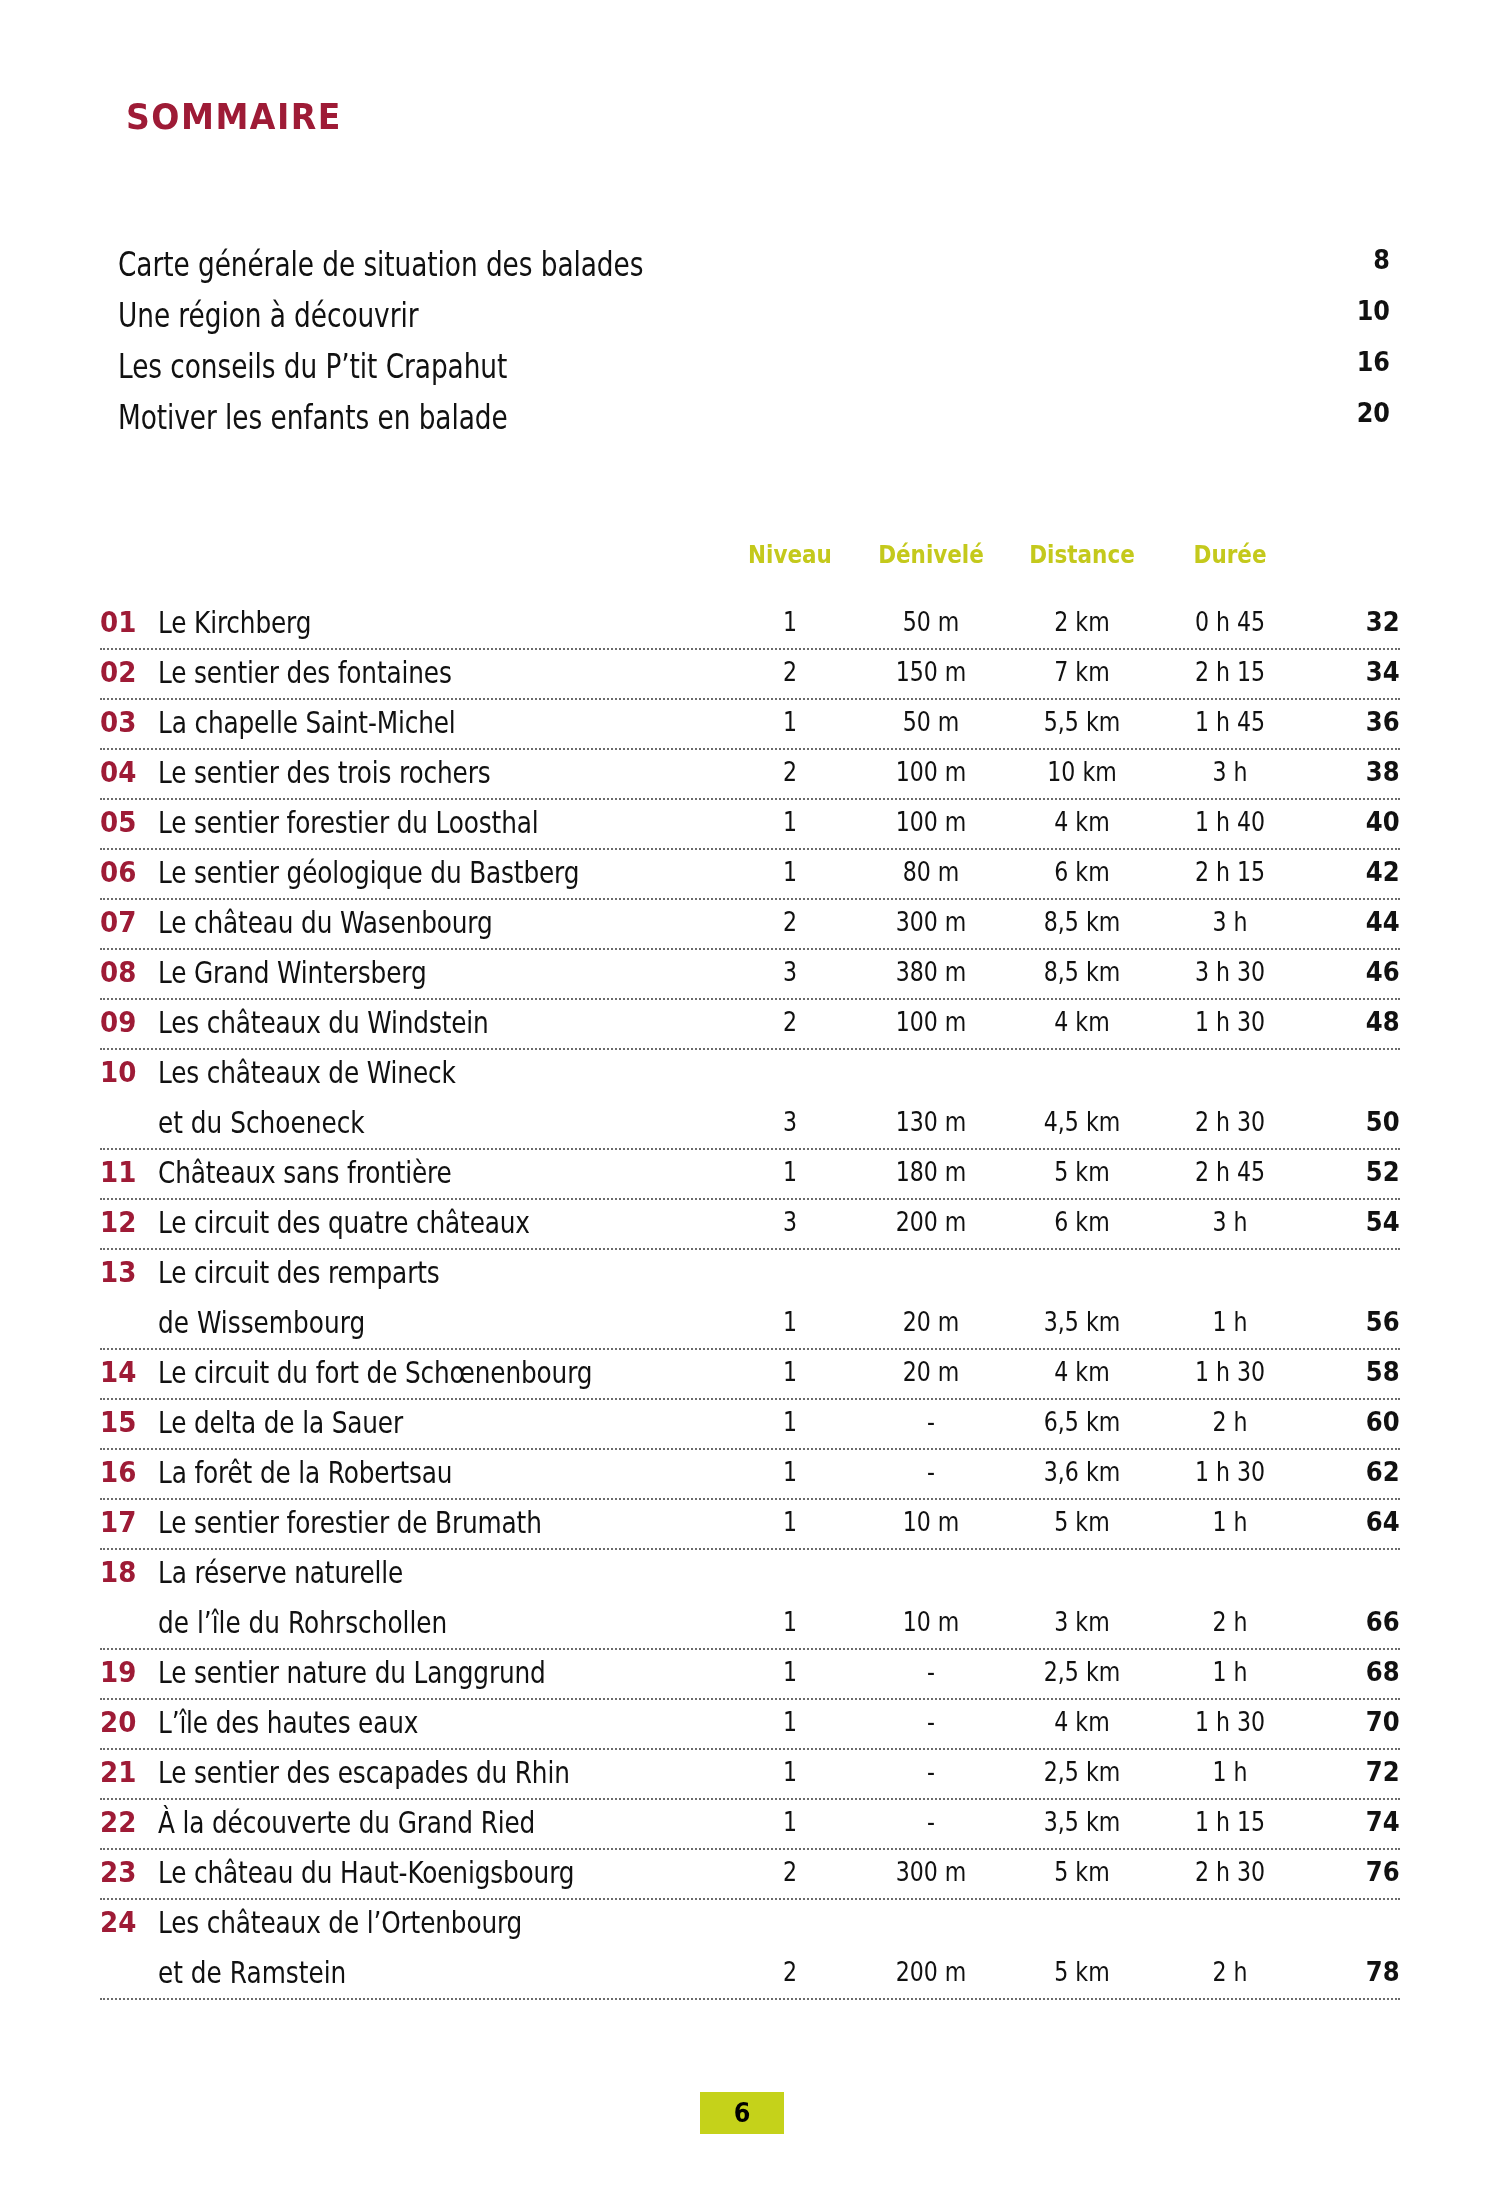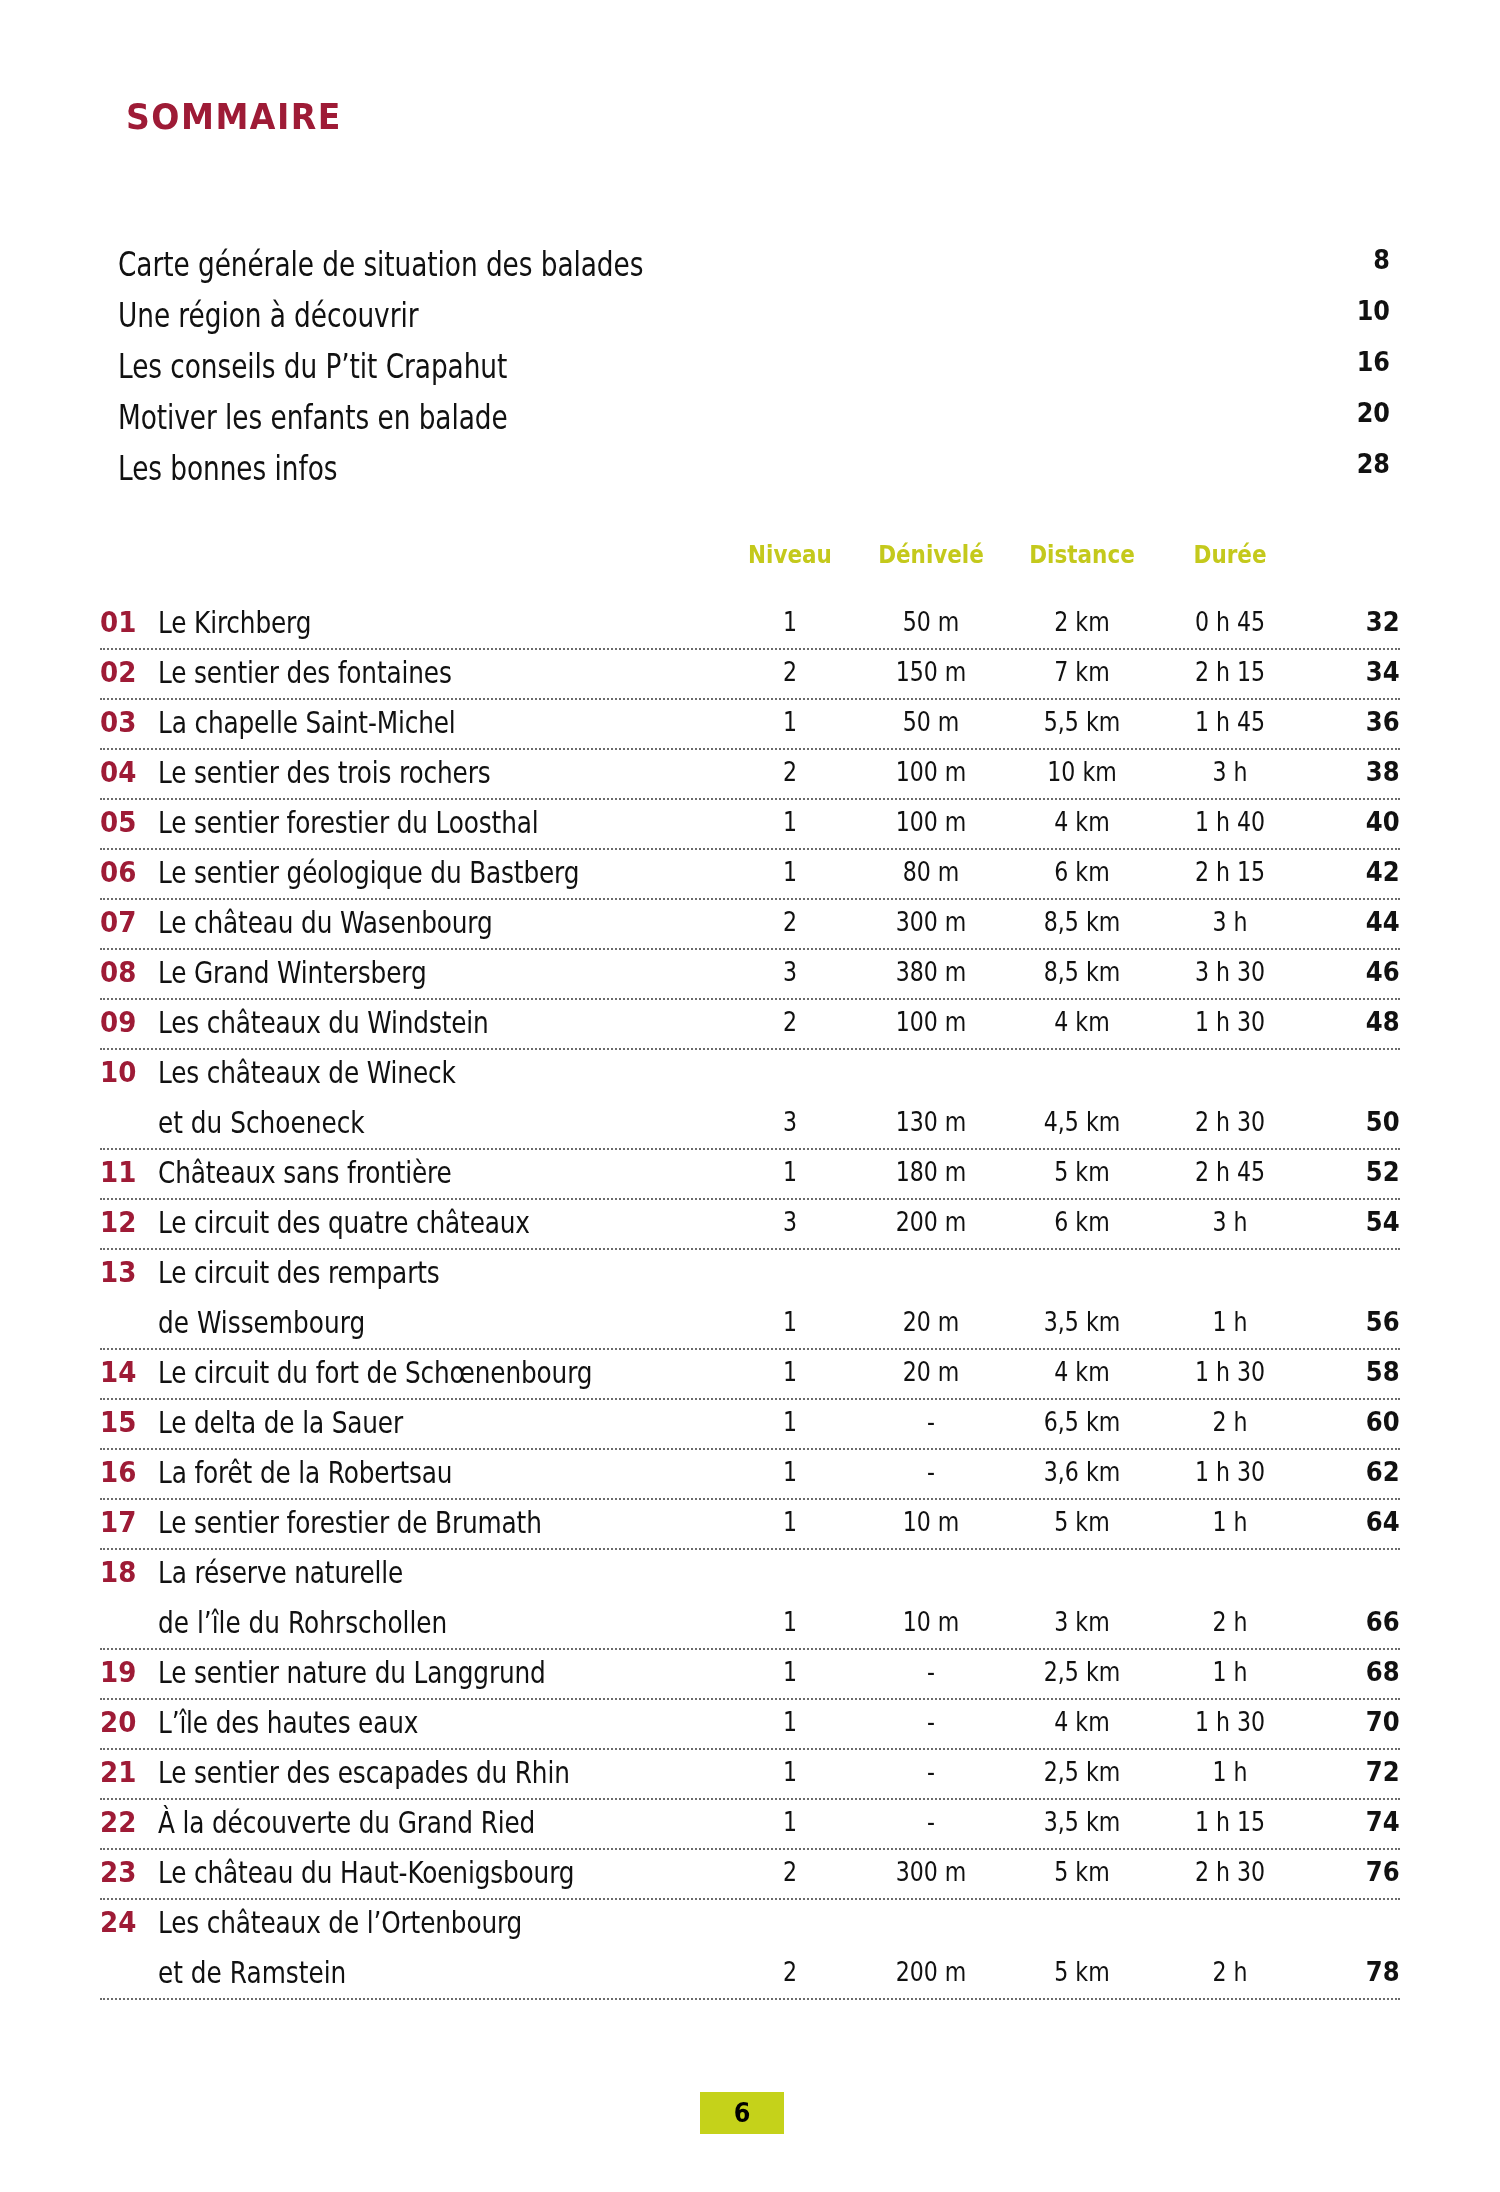--- a/index.html
+++ b/index.html
@@ -218,24 +218,20 @@
         <div class="intro-page">10</div>
       </div>
       <div class="intro-row">
         <div class="intro-label">Les conseils du P’tit Crapahut</div>
         <div class="intro-page">16</div>
       </div>
       <div class="intro-row">
         <div class="intro-label">Motiver les enfants en balade</div>
         <div class="intro-page">20</div>
       </div>
-      <div class="intro-row">
-        <div class="intro-label">Les bonnes infos</div>
-        <div class="intro-page">28</div>
-      </div>
     </div>
 
   <div class="col-head h-niveau">Niveau</div>
   <div class="col-head h-denivele">Dénivelé</div>
   <div class="col-head h-distance">Distance</div>
   <div class="col-head h-duree">Durée</div>
 
   <div class="toc-table">
       <div class="toc-row one-line">
         <div class="row-inner">

